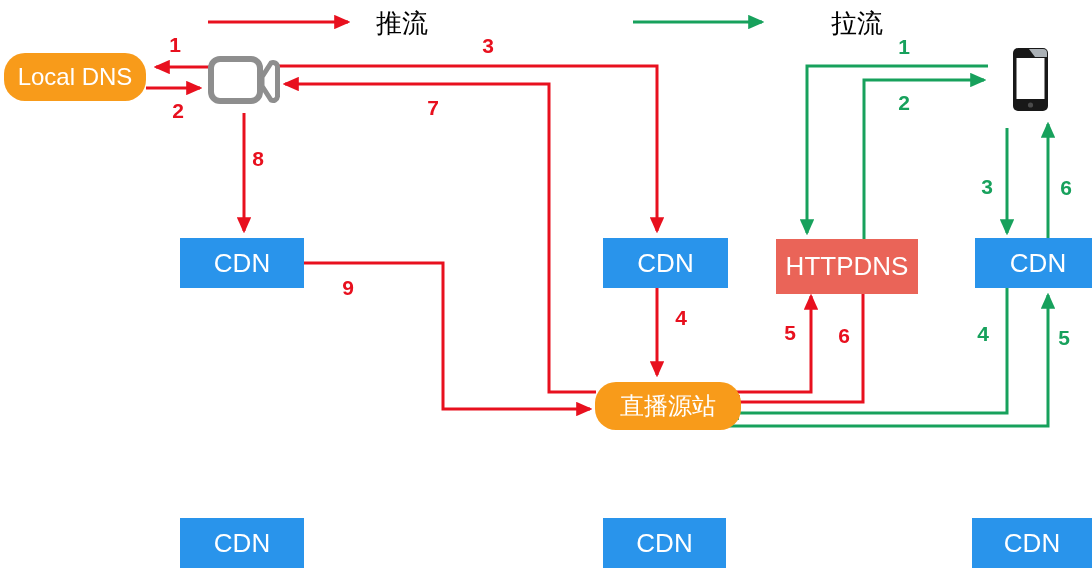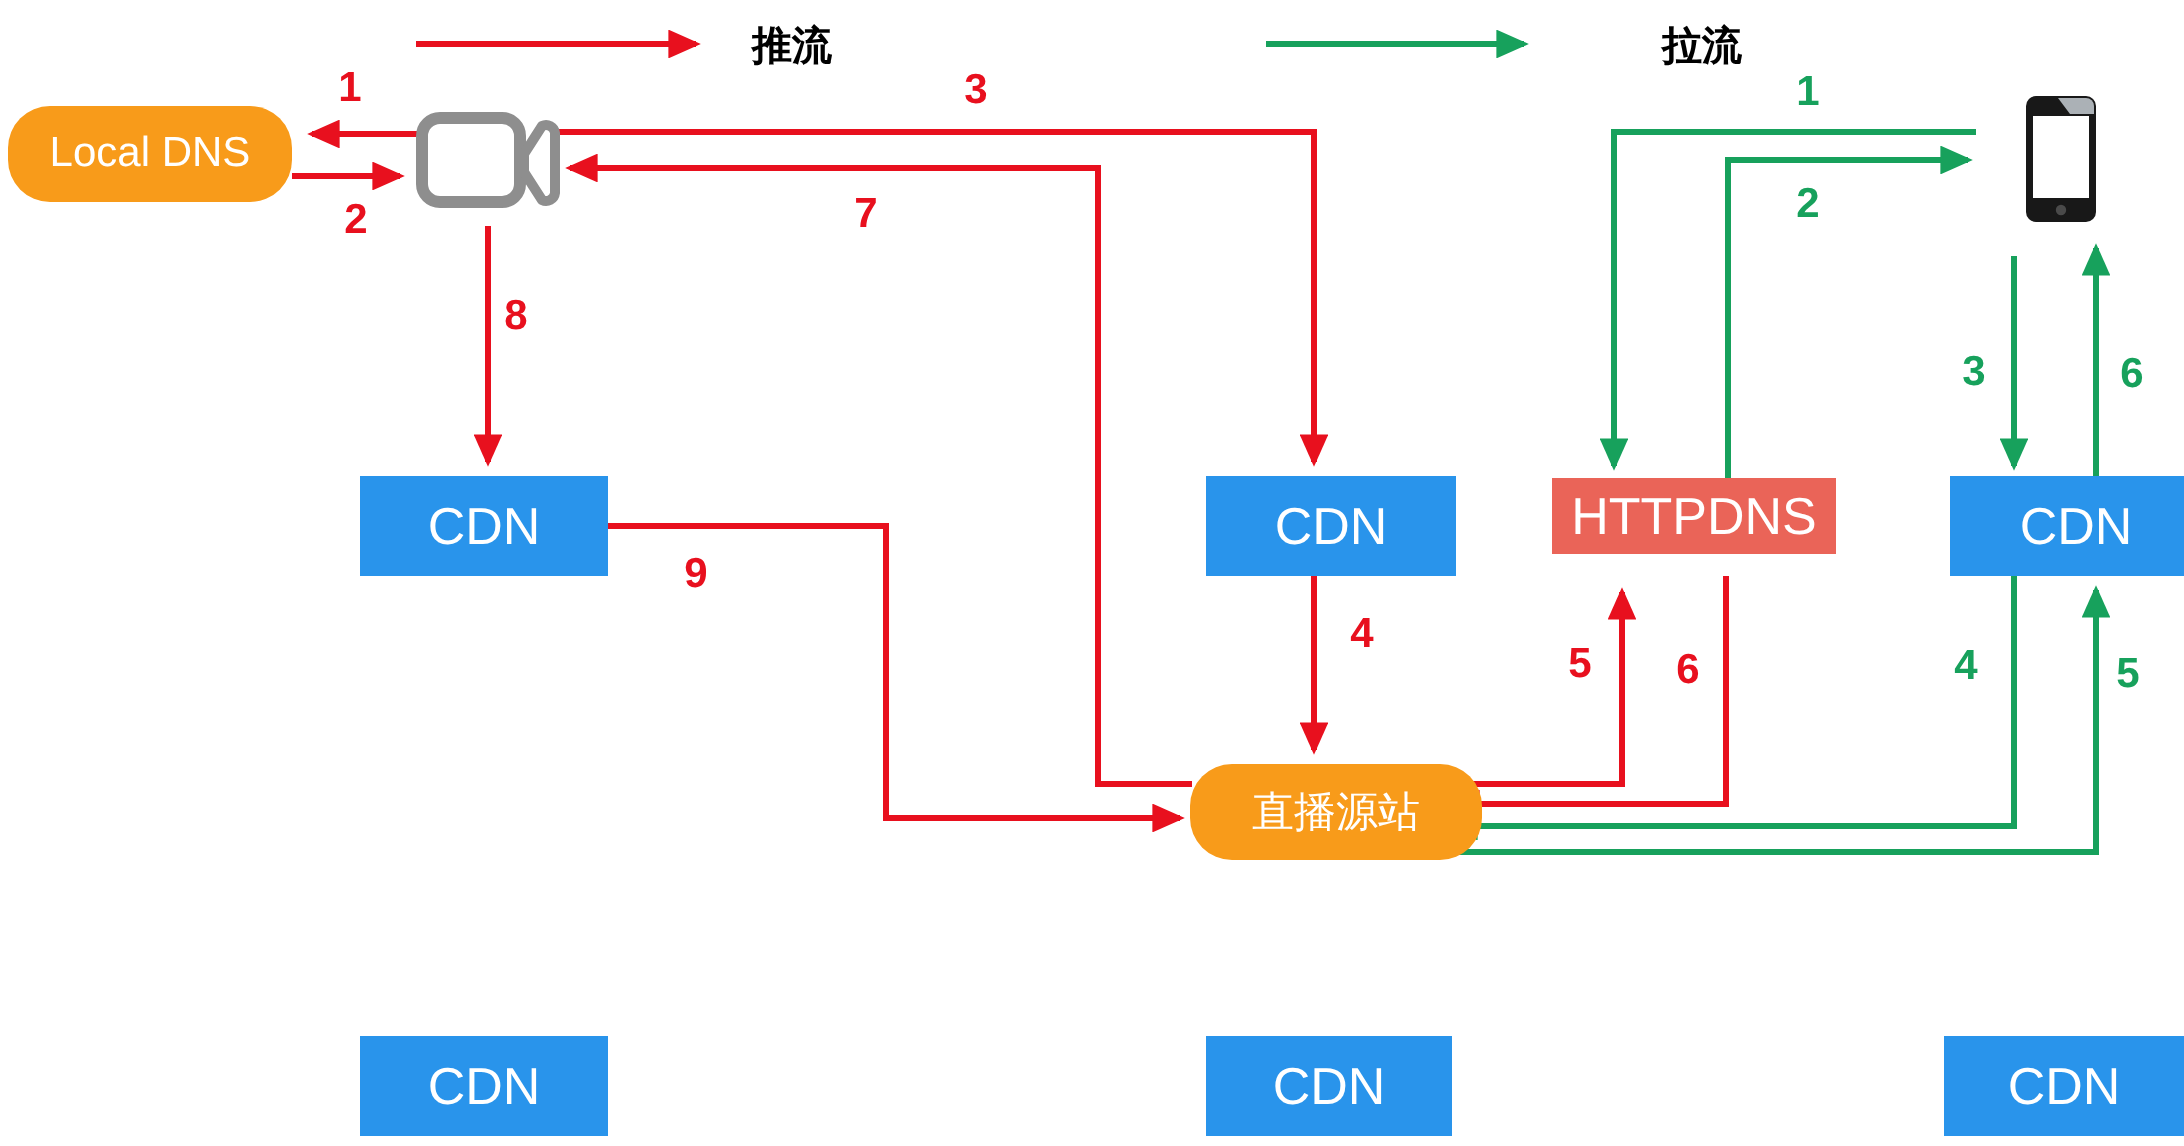--- a/index.html
+++ b/index.html
@@ -20,30 +20,30 @@
   .wire{fill:none;stroke-width:3;}
   .wire.push{stroke:var(--push);}
   .wire.pull{stroke:var(--pull);}
   .box{
     position:absolute;display:flex;align-items:center;justify-content:center;
     color:#ffffff;font-size:26px;white-space:nowrap;
   }
   .box.blue{background:var(--cdn-blue);margin-left:10px;}
   .box.orange{background:var(--orange);}
   .box.salmon{background:var(--httpdns-red);}
-  .box.small-text{font-size:21px;border-radius:21px;}
+  .box.small-text{font-size:24px;border-radius:21px;}
   .num{
     position:absolute;transform:translate(-50%,-50%);
     font-weight:bold;font-size:21px;line-height:1;
   }
   .num.red{color:var(--push);}
   .num.green{color:var(--pull);}
   .legend-label{
     position:absolute;transform:translateY(-50%);
-    font-weight:bold;font-size:20px;color:var(--legend-text);white-space:nowrap;
+    font-weight:normal;font-size:26px;color:var(--legend-text);white-space:nowrap;
   }
 </style>
 </head>
 <body>
 
 <div class="stage">
 
   <svg class="wires" width="1092" height="573" viewBox="0 0 1092 573">
     <defs>
       <marker id="arr-push" markerWidth="5.4" markerHeight="4.8" refX="4.6" refY="2.4" orient="auto" markerUnits="strokeWidth">
@@ -87,21 +87,21 @@
     </g>
   </svg>
 
   <div class="legend-label" style="left:376px;top:23px;">推流</div>
   <div class="legend-label" style="left:831px;top:23px;">拉流</div>
 
   <div class="box orange small-text" style="left:4px;top:53px;width:142px;height:48px;">Local DNS</div>
 
   <div class="box blue" style="left:170px;top:238px;width:124px;height:50px;">CDN</div>
   <div class="box blue" style="left:593px;top:238px;width:125px;height:50px;">CDN</div>
-  <div class="box salmon" style="left:776px;top:239px;width:142px;height:38px;">HTTPDNS</div>
+  <div class="box salmon" style="left:776px;top:239px;width:142px;height:55px;">HTTPDNS</div>
   <div class="box blue" style="left:965px;top:238px;width:126px;height:50px;">CDN</div>
 
   <div class="box orange small-text" style="left:595px;top:382px;width:146px;height:48px;">直播源站</div>
 
   <div class="box blue" style="left:170px;top:518px;width:124px;height:50px;">CDN</div>
   <div class="box blue" style="left:593px;top:518px;width:123px;height:50px;">CDN</div>
   <div class="box blue" style="left:962px;top:518px;width:120px;height:50px;">CDN</div>
 
   <span class="num red" style="left:175px;top:44px;">1</span>
   <span class="num red" style="left:178px;top:110px;">2</span>

